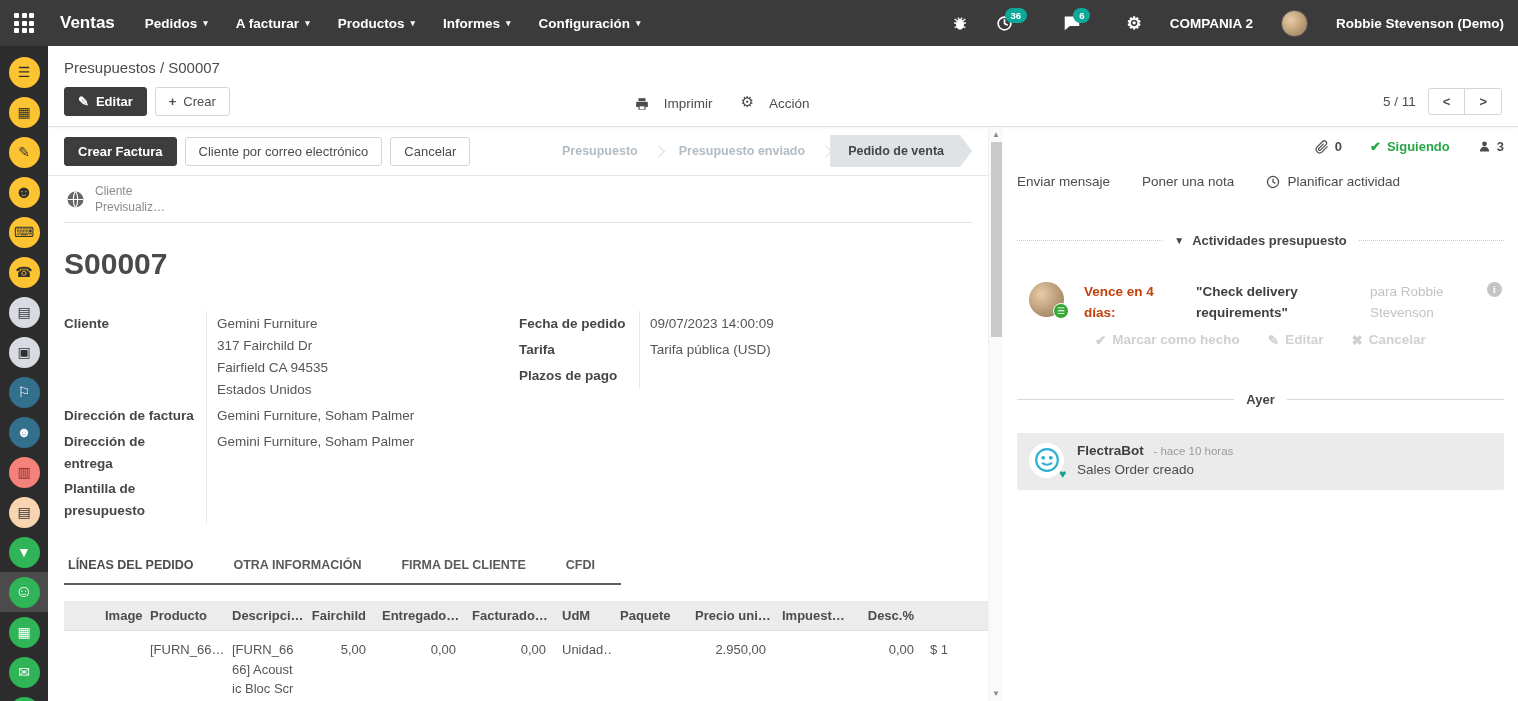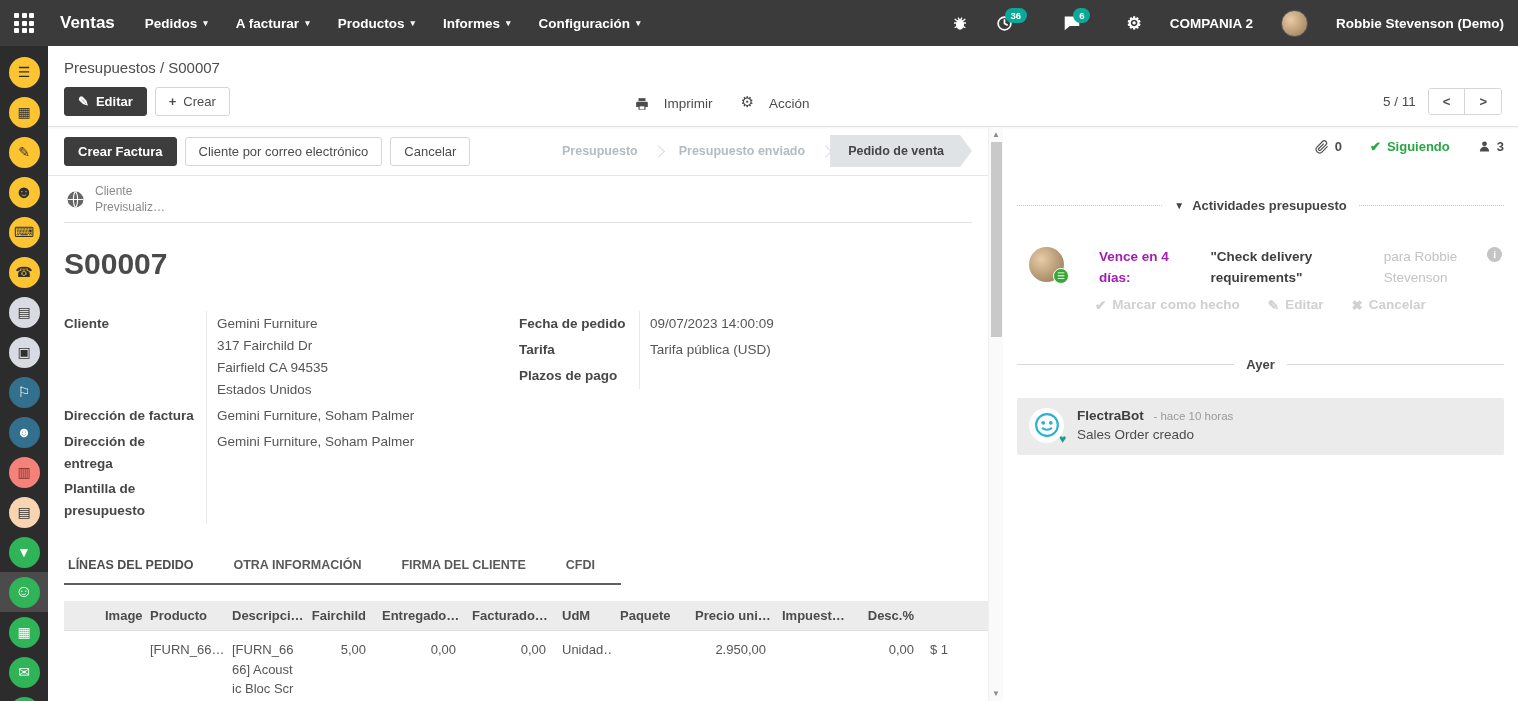--- a/index.html
+++ b/index.html
@@ -106,21 +106,21 @@
   .dotline { flex:1; border-top:1px dotted #c9c9c9; }
   .solidline { flex:1; border-top:1px solid #d8d8d8; }
   .div-label { display:flex; align-items:center; gap:8px; cursor:pointer; }
   .div-caret { font-size:10px; }
 
   .activity { display:flex; margin-top:34px; }
   .act-avatar { position:relative; width:35px; height:35px; margin-left:12px; flex:0 0 35px; }
   .act-photo { width:35px; height:35px; border-radius:50%; background:radial-gradient(circle at 35% 35%, #e9cba6, #8d7350); }
   .act-badge { position:absolute; right:-5px; bottom:-2px; width:16px; height:16px; border-radius:50%;
     background:#35a835; color:#fff; font-size:9px; display:flex; align-items:center; justify-content:center; border:1px solid #fff; }
-  .act-due { width:90px; margin-left:35px; color:#a21caf; font-weight:700; line-height:1.55; font-size:13.5px; }
+  .act-due { width:90px; margin-left:20px; color:#c2410c; font-weight:700; line-height:1.55; font-size:13.5px; }
   .act-summary { width:124px; margin-left:22px; font-weight:700; color:#3f3f3f; line-height:1.55; font-size:13.5px; }
   .act-assignee { width:104px; margin-left:50px; color:#c3c3c3; line-height:1.55; font-size:13.5px; }
   .act-info { margin-left:auto; margin-right:2px; width:15px; height:15px; border-radius:50%; background:#c4c4c4;
     color:#fff; font-size:10px; font-weight:700; display:flex; align-items:center; justify-content:center;
     font-family:"Liberation Serif", serif; cursor:pointer; }
   .act-actions { display:flex; gap:28px; color:#d0d0d0; font-size:13.5px; font-weight:600; margin:8px 0 0 78px; }
   .act-actions .ct-item { gap:6px; }
 
   .message { background:#ebebeb; margin-top:26px; padding:10px 12px 12px; display:flex; gap:13px; border-radius:2px; }
   .msg-avatar { width:35px; height:35px; flex:0 0 35px; border-radius:50%; background:#fff; position:relative;
@@ -447,20 +447,31 @@
             </span>
             <span class="ct-item">
               <svg width="13" height="13" viewBox="0 0 24 24" fill="#4c4c4c">
                   <circle cx="12" cy="7" r="4.4"></circle>
                   <path d="M3.5 21c0-4.7 3.8-8.5 8.5-8.5s8.5 3.8 8.5 8.5z"></path>
                 </svg>
               <span>3</span>
             </span>
           </div>
 
+          <div class="chatter-actions">
+            <span class="ct-item">Enviar mensaje</span>
+            <span class="ct-item">Poner una nota</span>
+            <span class="ct-item">
+              <svg width="14" height="14" viewBox="0 0 24 24">
+                  <circle cx="12" cy="12" r="9.5" fill="none" stroke="#4c4c4c" stroke-width="2.2"></circle>
+                  <path d="M12 6.5V12l4 2.3" stroke="#4c4c4c" stroke-width="2.2" fill="none"></path>
+                </svg>
+              <span>Planificar actividad</span>
+            </span>
+          </div>
 
           <div class="divider">
             <span class="dotline"></span>
             <span class="div-label">
               <span class="div-caret">▼</span>
               <span>Actividades presupuesto</span>
             </span>
             <span class="dotline"></span>
           </div>
 

